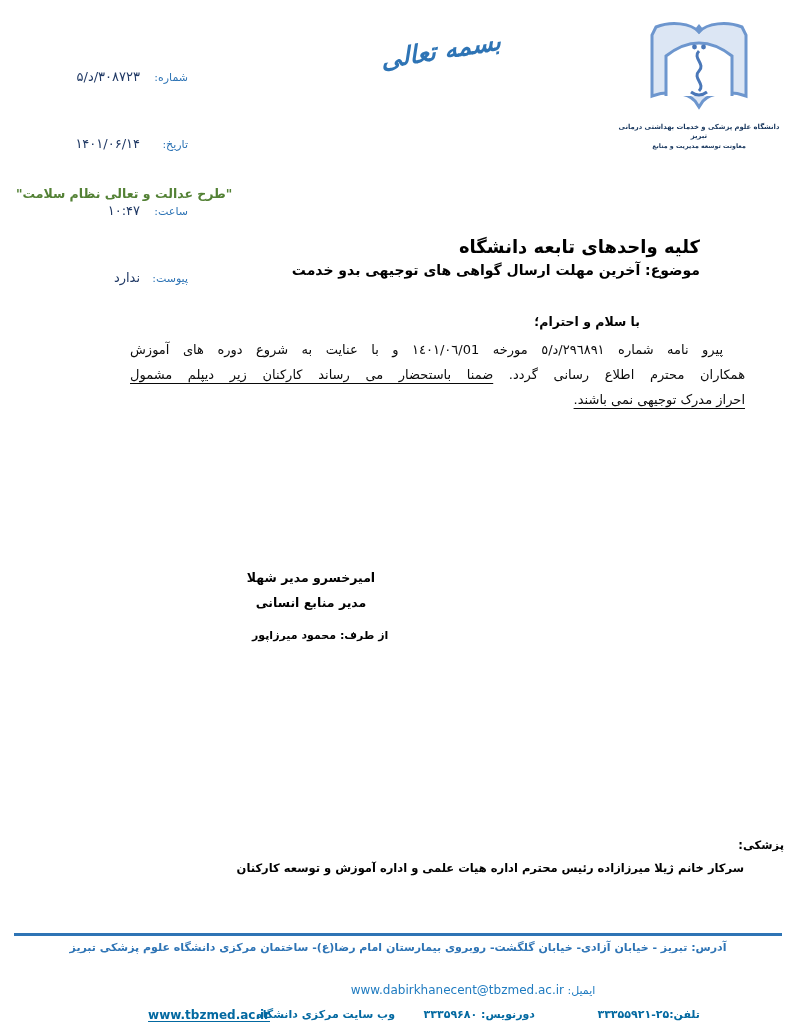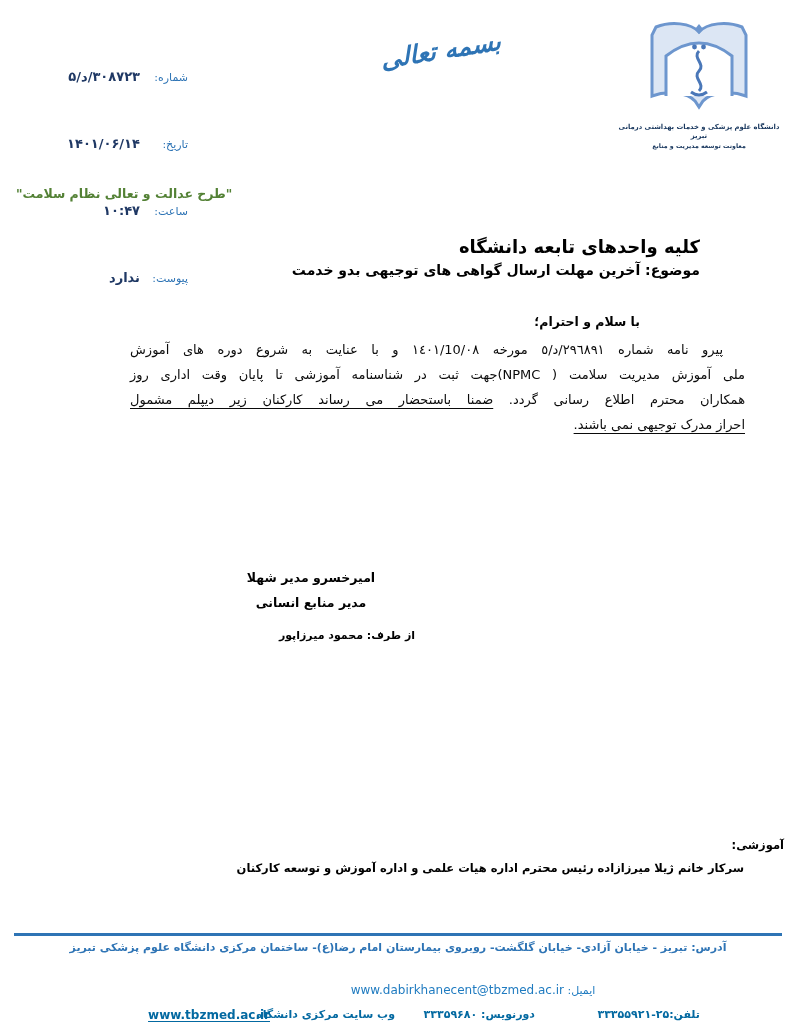--- a/index.html
+++ b/index.html
@@ -4,21 +4,21 @@
 <style>
   html,body{margin:0;padding:0;}
   body{
     width:796px;height:1030px;position:relative;background:#ffffff;
     font-family:"DejaVu Sans",sans-serif;direction:rtl;overflow:hidden;color:#111;
   }
   
   .meta{position:absolute;top:30px;left:20px;width:168px;}
   .meta-row{display:flex;align-items:baseline;margin-bottom:13px;}
   .meta-label{color:#2E74B5;font-size:11px;width:48px;flex:0 0 auto;margin-top:41px;}
-  .meta-value{font-weight:bold;font-size:13px;color:#1F3864;}
+  .meta-value{font-weight:normal;font-size:13px;color:#1F3864;}
   
   .besmele{
     position:absolute;top:36px;left:366px;width:150px;text-align:center;
     color:#2E74B5;font-family:"DejaVu Serif",serif;font-weight:bold;font-style:italic;
     font-size:25px;transform:rotate(-9deg) skewX(-4deg);
   }
   
   .logo-wrap{position:absolute;top:20px;left:616px;width:166px;text-align:center;}
   .logo-cap1{font-size:6.8px;color:#17365D;font-weight:bold;margin-top:3px;line-height:9px;}
   .logo-cap2{font-size:6.3px;color:#17365D;font-weight:bold;margin-top:1px;line-height:8px;}
@@ -30,21 +30,21 @@
   .salutation{position:absolute;top:314px;right:156px;font-size:12.5px;font-weight:bold;color:#000;}
   
   .body-par{position:absolute;top:337px;right:51px;left:130px;font-size:13px;color:#0a0a0a;}
   .body-line{line-height:25px;text-align:justify;text-align-last:justify;text-justify:inter-word;}
   .body-line.indent{text-indent:22px;}
   .body-line.last{text-align:right;text-align-last:right;}
   .body-par u{text-underline-offset:4px;text-decoration-thickness:1px;}
   
   .sig{position:absolute;top:570px;left:222px;width:178px;text-align:center;font-weight:bold;font-size:12.5px;color:#000;}
   .sig-name{margin-bottom:10px;}
-  .sig-behalf{position:absolute;top:629px;left:252px;width:190px;text-align:center;font-weight:bold;font-size:11px;color:#000;}
+  .sig-behalf{position:absolute;top:629px;left:252px;width:190px;text-align:left;font-weight:bold;font-size:11px;color:#000;}
   
   .cc-label{position:absolute;top:838px;right:12px;font-weight:bold;font-size:11.5px;color:#000;}
   .cc-line{position:absolute;top:861px;right:52px;font-weight:bold;font-size:11.5px;color:#000;}
   
   .footer-rule{position:absolute;top:933px;left:14px;right:14px;height:2.5px;background:#2E74B5;}
   .footer-address{position:absolute;top:941px;left:0;right:0;text-align:center;color:#2E74B5;font-weight:bold;font-size:11px;}
   .f-cell{position:absolute;top:1008px;color:#0369a1;font-weight:bold;font-size:11px;white-space:nowrap;}
   .f-phone{right:96px;}
   .f-fax{right:261px;}
   .f-web{right:401px;}
@@ -90,33 +90,32 @@
   <div class="logo-cap2">معاونت توسعه مدیریت و منابع</div>
 </div>
 
 <div class="slogan">"طرح عدالت و تعالی نظام سلامت"</div>
 
 <div class="recipient">کلیه واحدهای تابعه دانشگاه</div>
 <div class="subject">موضوع: آخرین مهلت ارسال گواهی های توجیهی بدو خدمت</div>
 <div class="salutation">با سلام و احترام؛</div>
 
 <div class="body-par">
-  <div class="body-line indent">پیرو نامه شماره ٢٩٦٨٩١/د/٥ مورخه ١٤٠١/10/٠٨ و با عنایت به شروع دوره های آموزش</div>
-  <div class="body-line">ملی آموزش مدیریت سلامت ( NPMC)جهت ثبت در شناسنامه آموزشی تا پایان وقت اداری روز</div>
+  <div class="body-line indent">پیرو نامه شماره ٢٩٦٨٩١/د/٥ مورخه ١٤٠١/٠٦/01 و با عنایت به شروع دوره های آموزش</div>
   <div class="body-line"><span>همکاران محترم اطلاع رسانی گردد. </span><u>ضمنا باستحضار می رساند کارکنان زیر دیپلم مشمول</u></div>
   <div class="body-line last"><u>احراز مدرک توجیهی نمی باشند.</u></div>
 </div>
 
 <div class="sig">
   <div class="sig-name">امیرخسرو مدیر شهلا</div>
   <div class="sig-title">مدیر منابع انسانی</div>
 </div>
 <div class="sig-behalf">از طرف: محمود میرزاپور</div>
 
-<div class="cc-label">آموزشی:</div>
+<div class="cc-label">پزشکی:</div>
 <div class="cc-line">سرکار خانم ژیلا میرزازاده رئیس محترم اداره هیات علمی و اداره آموزش و توسعه کارکنان</div>
 
 <div class="footer-rule"></div>
 <div class="footer-address">آدرس: تبریز - خیابان آزادی- خیابان گلگشت- روبروی بیمارستان امام رضا(ع)- ساختمان مرکزی دانشگاه علوم پزشکی تبریز</div>
 <div class="f-cell f-phone">تلفن:۲۵-۳۳۳۵۵۹۲۱</div>
 <div class="f-cell f-fax">دورنویس: ۳۳۳۵۹۶۸۰</div>
 <div class="f-cell f-web">وب سایت مرکزی دانشگاه</div>
 <div class="f-cell f-url">www.tbzmed.ac.ir</div>
 <div class="footer-email">
   <span>ایمیل:</span>

